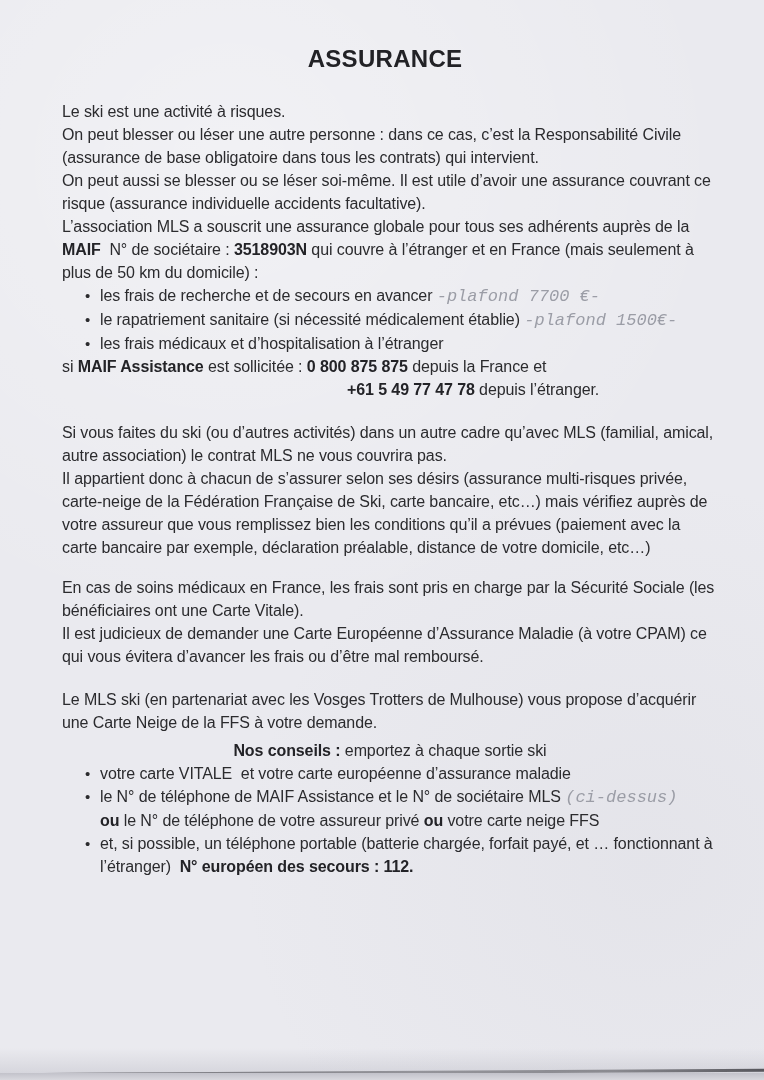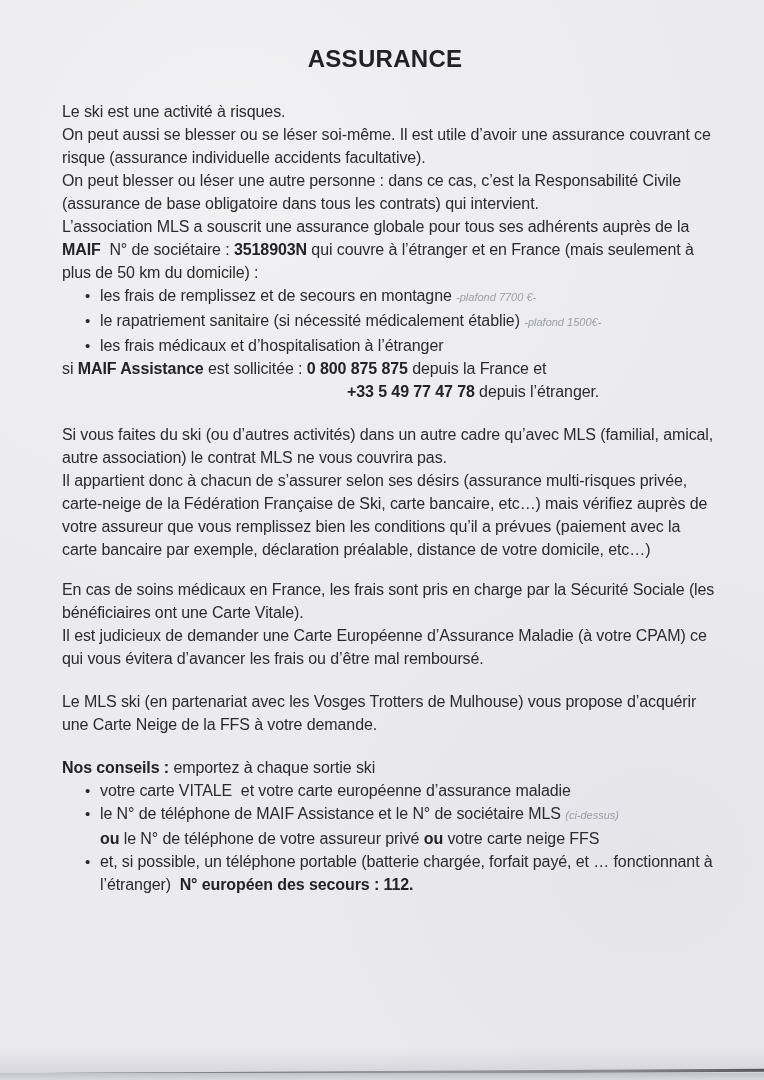--- a/index.html
+++ b/index.html
@@ -38,52 +38,52 @@
   }
   .title {
     margin:0 10px 27px 0;
     text-align:center;
     font-size:24px; line-height:29px;
     font-weight:bold; letter-spacing:0.3px;
     color:#222226;
   }
   p { margin:0; white-space:pre-wrap; }
   .b { font-weight:bold; color:#232327; }
-  .note { color:#9b9da6; font-style:italic; font-size:11px; letter-spacing:0; }
+  .note { color:#9b9da6; font-style:italic; font-size:17px; letter-spacing:0;font-family:Liberation Mono, monospace; }
   ul { list-style:none; margin:0; padding:0; }
   li { position:relative; padding-left:38px; white-space:pre-wrap; }
   .dot { position:absolute; left:23px; top:0; font-size:15px; color:#2b2b2e; }
   .assist2 { padding-left:285px; }
   .mt15 { margin-top:20px; }
   .mt17 { margin-top:17px; }
   .mt19 { margin-top:19px; }
-  .mt21 { margin-top:20px; }
+  .mt21 { margin-top:5px;text-align:center; }
 </style>
 </head>
 <body>
 
 <div class="paper">
   <div class="content">
 
     <h1 class="title">ASSURANCE</h1>
 
     <p>Le ski est une activité à risques.</p>
+    <p>On peut blesser ou léser une autre personne : dans ce cas, c’est la Responsabilité Civile (assurance de base obligatoire dans tous les contrats) qui intervient.</p>
     <p>On peut aussi se blesser ou se léser soi-même. Il est utile d’avoir une assurance couvrant ce risque (assurance individuelle accidents facultative).</p>
-    <p>On peut blesser ou léser une autre personne : dans ce cas, c’est la Responsabilité Civile (assurance de base obligatoire dans tous les contrats) qui intervient.</p>
 
     <p><span>L’association MLS a souscrit une assurance globale pour tous ses adhérents auprès de la </span><span class="b">MAIF</span><span>  N° de sociétaire : </span><span class="b">3518903N</span><span> qui couvre à l’étranger et en France (mais seulement à plus de 50 km du domicile) :</span></p>
 
     <ul>
-      <li><span class="dot">•</span><span>les frais de remplissez et de secours en montagne </span><span class="note">-plafond 7700 €-</span></li>
+      <li><span class="dot">•</span><span>les frais de recherche et de secours en avancer </span><span class="note">-plafond 7700 €-</span></li>
       <li><span class="dot">•</span><span>le rapatriement sanitaire (si nécessité médicalement établie) </span><span class="note">-plafond 1500€-</span></li>
       <li><span class="dot">•</span><span>les frais médicaux et d’hospitalisation à l’étranger</span></li>
     </ul>
 
     <p><span>si </span><span class="b">MAIF Assistance</span><span> est sollicitée : </span><span class="b">0 800 875 875</span><span> depuis la France et</span></p>
-    <p class="assist2"><span class="b">+33 5 49 77 47 78</span><span> depuis l’étranger.</span></p>
+    <p class="assist2"><span class="b">+61 5 49 77 47 78</span><span> depuis l’étranger.</span></p>
 
     <p class="mt15">Si vous faites du ski (ou d’autres activités) dans un autre cadre qu’avec MLS (familial, amical, autre association) le contrat MLS ne vous couvrira pas.</p>
     <p>Il appartient donc à chacun de s’assurer selon ses désirs (assurance multi-risques privée, carte-neige de la Fédération Française de Ski, carte bancaire, etc…) mais vérifiez auprès de votre assureur que vous remplissez bien les conditions qu’il a prévues (paiement avec la carte bancaire par exemple, déclaration préalable, distance de votre domicile, etc…)</p>
 
     <p class="mt17">En cas de soins médicaux en France, les frais sont pris en charge par la Sécurité Sociale (les bénéficiaires ont une Carte Vitale).</p>
 
     <p>Il est judicieux de demander une Carte Européenne d’Assurance Maladie (à votre CPAM) ce qui vous évitera d’avancer les frais ou d’être mal remboursé.</p>
 
     <p class="mt15">Le MLS ski (en partenariat avec les Vosges Trotters de Mulhouse) vous propose d’acquérir une Carte Neige de la FFS à votre demande.</p>
 

